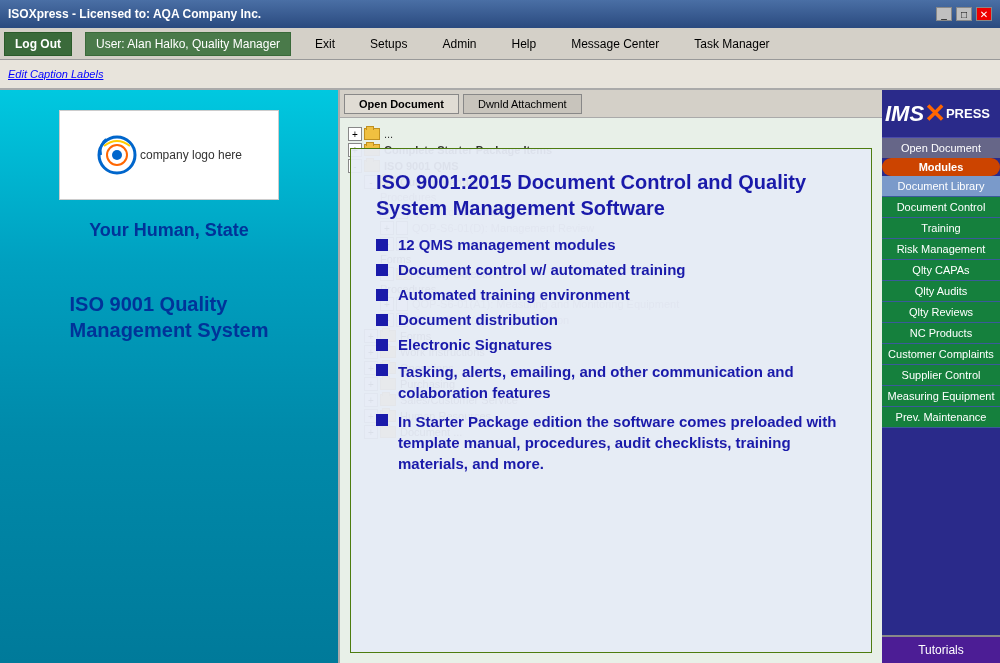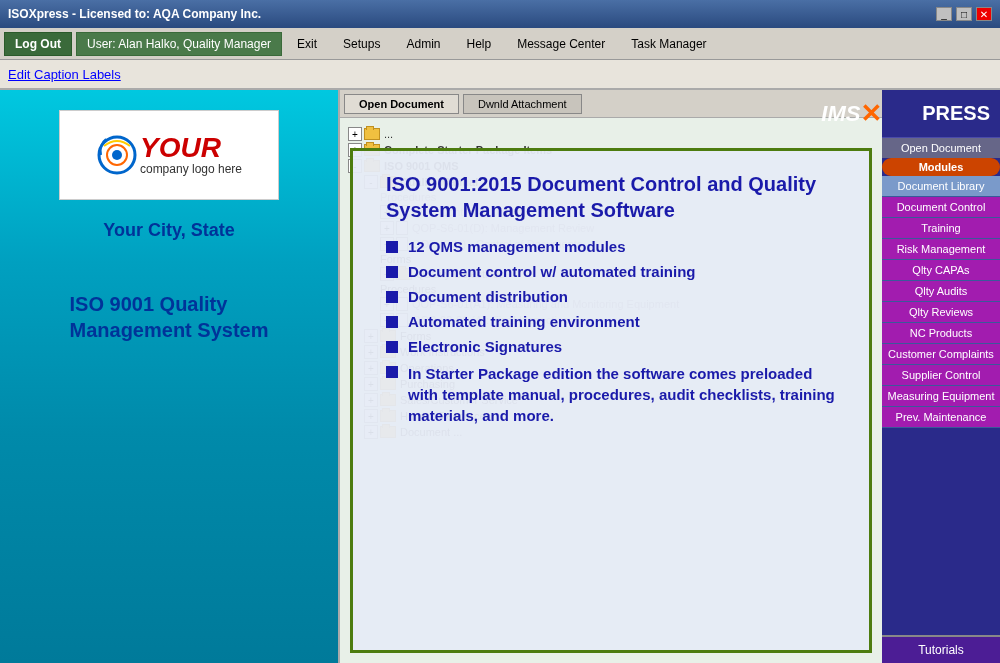--- a/index.html
+++ b/index.html
@@ -26,21 +26,21 @@
     }
     #title-bar .win-btn.close { background: #e00; color: white; }
 
     
     #menu-bar {
       height: 32px;
       background: #d4d0c8;
       display: flex;
       align-items: center;
       padding: 0 4px;
-      gap: 4px;
+      gap: 13px;
       border-bottom: 1px solid #999;
     }
     .menu-btn {
       padding: 4px 10px;
       font-size: 12px;
       cursor: pointer;
       border: 1px solid transparent;
       background: transparent;
     }
     .menu-btn.logout {
@@ -60,23 +60,24 @@
       height: 30px;
       background: #e8e4dc;
       display: flex;
       align-items: center;
       padding: 0 8px;
       border-bottom: 2px solid #aaa;
       gap: 4px;
     }
     .edit-label-link {
       color: blue;
-      font-size: 13px;
+      font-size: 11px;
       text-decoration: underline;
       cursor: pointer;
+      font-style: italic;
     }
 
     
     #main-content {
       display: flex;
       height: calc(663px - 28px - 32px - 30px);
       position: relative;
     }
 
     
@@ -218,22 +219,22 @@
     .tree-label.gray { color: #888; }
 
     
     #promo-overlay {
       position: absolute;
       top: 30px;
       left: 10px;
       right: 10px;
       bottom: 10px;
       background: rgba(230, 235, 245, 0.95);
-      border: 3px solid #4d7c0f;
-      padding: 20px 33px;
+      border: 1px solid #4d7c0f;
+      padding: 20px 25px;
       overflow: auto;
       z-index: 10;
     }
     .promo-title {
       font-size: 20px;
       font-weight: bold;
       color: #1a1aaa;
       margin-bottom: 15px;
       line-height: 1.3;
     }
@@ -280,40 +281,40 @@
       align-items: center;
       justify-content: flex-end;
       padding-right: 5px;
     }
     .ims-logo .ims-text { color: white; font-style: italic; }
     .ims-logo .x-text {
       color: #ff6600;
       font-size: 26px;
       font-weight: 900;
     }
-    .ims-logo .press-text { color: white; font-size: 20px; margin-left: 40px; }
+    .ims-logo .press-text { color: white; font-size: 13px; }
     .ims-open-doc {
       background: #666688;
       color: white;
       font-size: 11px;
       text-align: center;
       padding: 4px 2px;
       cursor: pointer;
     }
     .modules-label {
       background: #cc4400;
       color: white;
       font-size: 11px;
       font-weight: bold;
       text-align: center;
       padding: 3px 2px;
       border-radius: 9px;
     }
     .module-item {
-      background: #a21caf;
+      background: #15803d;
       color: white;
       font-size: 11px;
       text-align: center;
       padding: 4px 2px;
       cursor: pointer;
       border-bottom: 1px solid #3a5a9a;
     }
     .module-item.active { background: #7a9aca; }
     .tutorials-btn {
       margin-top: auto;
@@ -368,26 +369,25 @@
 
         <svg width="42" height="42" viewBox="0 0 42 42">
           <circle cx="21" cy="21" r="18" fill="none" stroke="#0066cc" stroke-width="3"></circle>
           <ellipse cx="21" cy="21" rx="10" ry="10" fill="none" stroke="#ff6600" stroke-width="2"></ellipse>
           <circle cx="21" cy="21" r="5" fill="#0066cc"></circle>
 
           <path d="M8 12 Q21 2 34 12" stroke="#ffcc00" stroke-width="2" fill="none"></path>
           <path d="M5 21 Q3 10 10 5" stroke="#0066cc" stroke-width="2" fill="none"></path>
         </svg>
         <div>
-          <div class="logo-your">YOUR</div>
           <div class="logo-company">company logo here</div>
         </div>
       </div>
     </div>
-    <div class="company-city">Your City, State</div>
+    <div class="company-city">Your Human, State</div>
     <div class="iso-title">ISO 9001 Quality<br>Management System</div>
   </div>
 
   <div id="center-panel">
     <div id="center-toolbar">
       <div class="center-tab active">Open Document</div>
       <div class="center-tab">Dwnld Attachment</div>
     </div>
     <div id="tree-area">
 
@@ -491,29 +491,33 @@
         <div class="promo-item">
           <span class="promo-bullet"></span>
           <span class="promo-text">12 QMS management modules</span>
         </div>
         <div class="promo-item">
           <span class="promo-bullet"></span>
           <span class="promo-text">Document control w/ automated training</span>
         </div>
         <div class="promo-item">
           <span class="promo-bullet"></span>
+          <span class="promo-text">Automated training environment</span>
+        </div>
+        <div class="promo-item">
+          <span class="promo-bullet"></span>
           <span class="promo-text">Document distribution</span>
         </div>
         <div class="promo-item">
           <span class="promo-bullet"></span>
-          <span class="promo-text">Automated training environment</span>
-        </div>
-        <div class="promo-item">
-          <span class="promo-bullet"></span>
           <span class="promo-text">Electronic Signatures</span>
+        </div>
+        <div class="promo-item multiline">
+          <span class="promo-bullet"></span>
+          <span class="promo-text">Tasking, alerts, emailing, and other communication and colaboration features</span>
         </div>
         <div class="promo-item multiline">
           <span class="promo-bullet"></span>
           <span class="promo-text">In Starter Package edition the software comes preloaded with template manual, procedures, audit checklists, training materials, and more.</span>
         </div>
       </div>
     </div>
   </div>
 
   <div id="right-panel">

